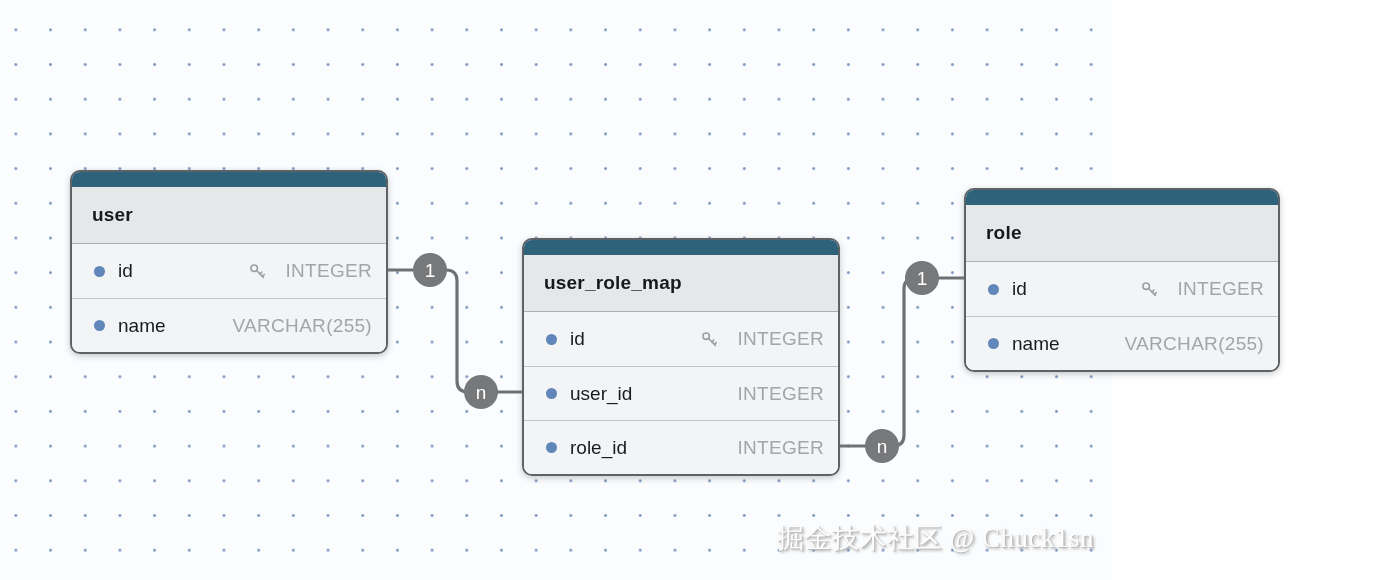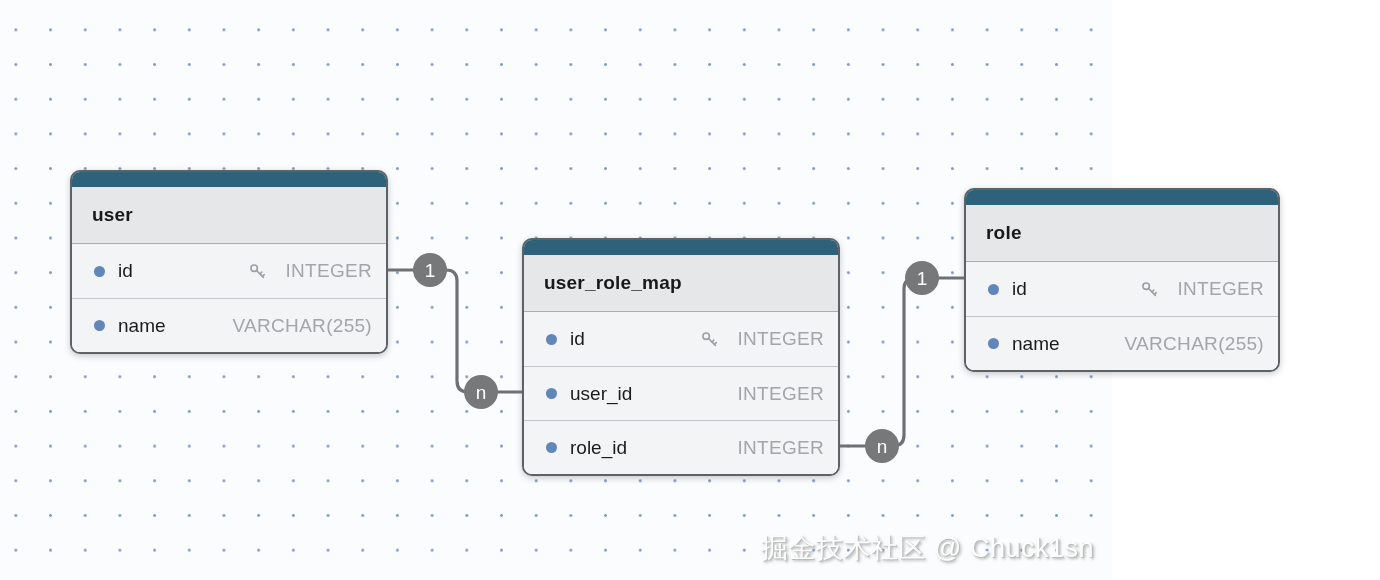--- a/index.html
+++ b/index.html
@@ -55,25 +55,25 @@
   .edge-path { stroke: #6e7173; stroke-width: 3.2; fill: none; }
   .badge-circle { fill: #77787a; }
   .badge-label {
     fill: #ffffff; font-size: 19px; font-weight: 500;
     font-family: "Liberation Sans", "DejaVu Sans", sans-serif;
     text-anchor: middle;
   }
 
   
   .watermark {
-    position: absolute; right: 18px; bottom: 14px; z-index: 10;
+    position: absolute; right: 18px; bottom: 24px; z-index: 10;
     font-size: 27px; font-weight: 500; color: #fdfdfd;
     text-shadow: 1px 1px 0 #bcbcbc, 2px 2px 3px rgba(110,110,110,0.6);
     letter-spacing: 0.5px;
-    font-family: Liberation Sans, sans-serif;
+    font-family: Liberation Serif, serif;
   }
 </style>
 </head>
 <body>
 
 <div class="canvas">
 
   <div class="table-card" id="t-user">
     <div class="topbar"></div>
     <div class="thead">

